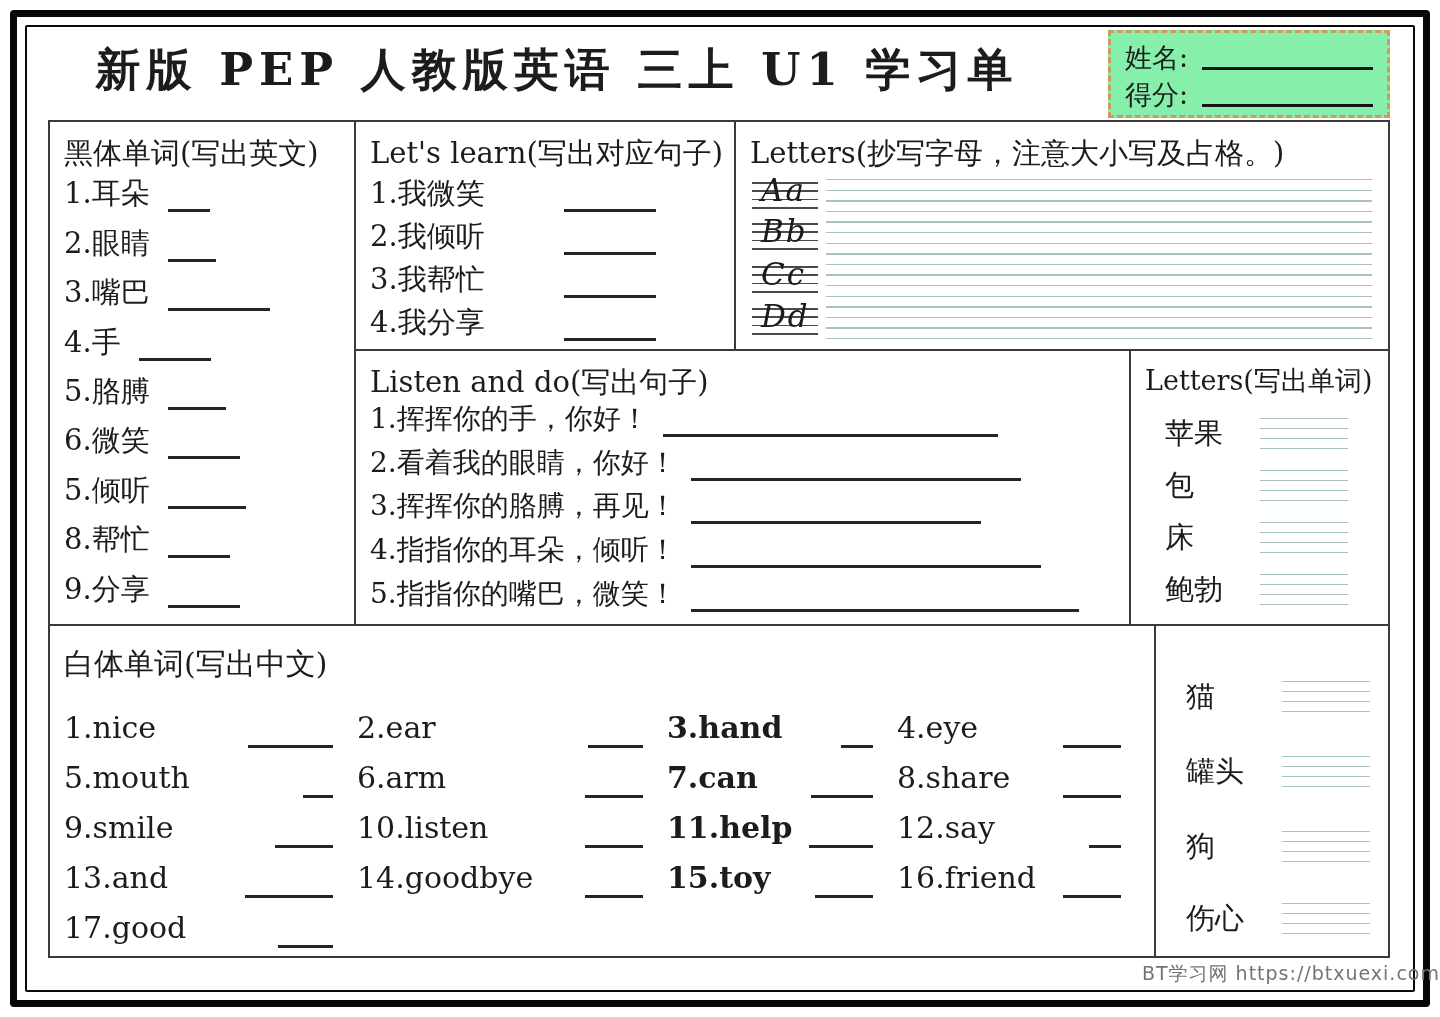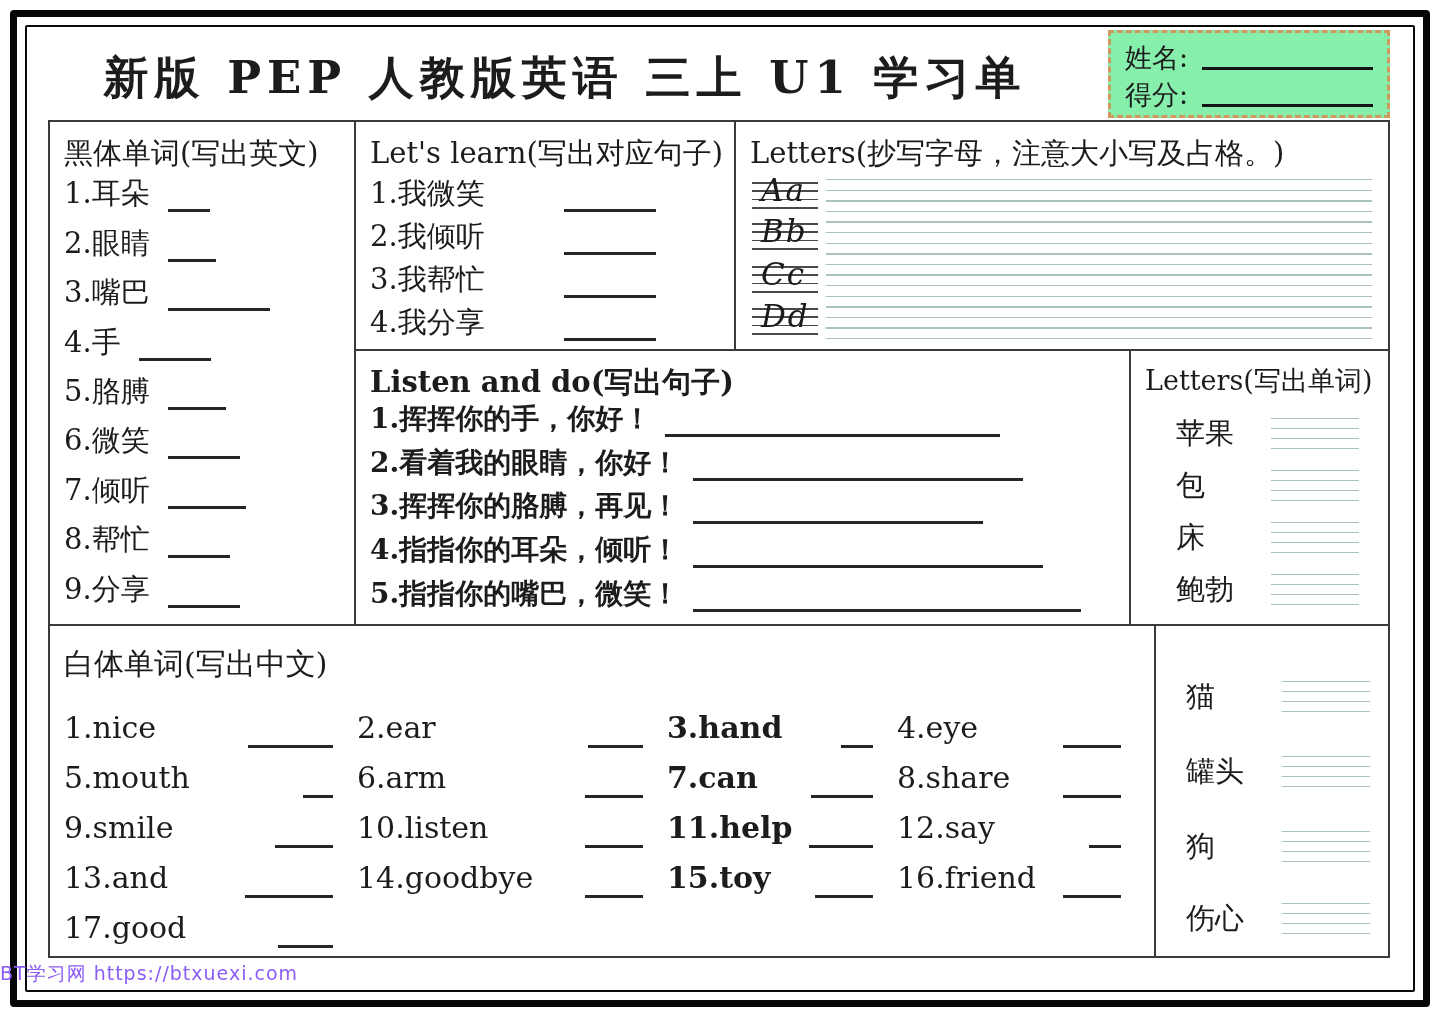--- a/index.html
+++ b/index.html
@@ -3,35 +3,35 @@
 <meta charset="utf-8">
 <style>
   html,body { margin:0; padding:0; background:#ffffff; }
   .page { position:relative; width:1440px; height:1017px; background:#fff;
           font-family:"DejaVu Serif","Liberation Serif",serif; color:#1c1c1c; overflow:hidden; }
 
   
   .frame-outer { position:absolute; inset:10px; border:7px solid #070707; border-radius:4px; }
   .frame-inner { position:absolute; inset:25px; border:2px solid #0a0a0a; border-radius:2px; }
 
-  .title { position:absolute; left:48px; top:36px; width:1010px; margin:12px; text-align:center;
+  .title { position:absolute; left:48px; top:36px; width:1010px; margin:4px; text-align:center;
            font-size:45px; font-weight:700; letter-spacing:6px; white-space:nowrap; }
 
   .name-box { position:absolute; left:1108px; top:30px; width:282px; height:88px;
               border:3px dashed #cf9a5e; box-sizing:border-box; background:#86efac; padding:5px 14px 0 14px; }
   .nb-row { display:flex; align-items:flex-end; height:37px; font-size:27px; line-height:34px; }
   .nb-line { flex:1; margin:0 0 5px 14px; border-bottom:3px solid #151515; height:20px; }
 
   .box { position:absolute; border:2px solid #3a3a3a; box-sizing:border-box; background:#fff; }
   .box-heading { font-size:29px; padding:12px 0 0 14px; white-space:nowrap; }
 
   .box-heiti        { left:48px;   top:120px; width:308px;  height:506px; }
   .box-lets         { left:354px;  top:120px; width:382px;  height:231px; }
   .box-letters-copy { left:734px;  top:120px; width:656px;  height:231px; }
-  .box-listen       { left:354px;  top:349px; width:777px;  height:356px;font-weight:bold; }
+  .box-listen       { left:354px;  top:349px; width:777px;  height:356px; }
   .box-letters-words{ left:1129px; top:349px; width:261px;  height:277px; }
   .box-baiti        { left:48px;   top:624px; width:1108px; height:334px; }
   .box-bottom-words { left:1154px; top:624px; width:236px;  height:334px; }
 
   .blank { display:inline-block; border-bottom:3px solid #262626; height:34px; }
 
   .h-items { position:absolute; left:0; top:41px; right:0; }
   .h-item { display:flex; align-items:flex-end; height:49.4px; padding-left:14px;
             font-size:29px; line-height:38px; }
   .h-item .blank { margin-left:18px; }
@@ -48,34 +48,34 @@
 
   .letter-staff { position:absolute; left:16px; width:66px; height:27px;
         background:repeating-linear-gradient(to bottom,#4a4a4a 0px,#4a4a4a 1.6px,transparent 1.6px,transparent 8.4px); }
   .letter-staff .letter { position:absolute; left:9px; top:-10px; font-size:31px; font-style:italic;
         letter-spacing:2px; color:#1b1b1b; }
   .ruled-area { position:absolute; left:90px; top:57px; width:546px; height:168px;
         background:repeating-linear-gradient(to bottom,#a9c4b7 0,#a9c4b7 1.4px,transparent 1.4px,transparent 10.6px); }
 
   .green-staff { width:88px; height:31.5px;
         background:repeating-linear-gradient(to bottom,#a9c4b7 0,#a9c4b7 1.4px,transparent 1.4px,transparent 10px); }
-  .w-row { position:absolute; left:11px; width:100%; height:40px; display:flex; align-items:center;
+  .w-row { position:absolute; left:0; width:100%; height:40px; display:flex; align-items:center;
            justify-content:space-between; padding:0 40px 0 34px; box-sizing:border-box; font-size:29px; }
   .g-row { position:absolute; left:0; width:100%; height:40px; display:flex; align-items:center;
            justify-content:space-between; padding:0 18px 0 30px; box-sizing:border-box; font-size:29px; }
 
   .baiti-grid { position:absolute; left:14px; top:72px; right:6px; }
   .b-row { display:flex; height:50px; align-items:flex-end; }
   .b-cell { display:flex; align-items:flex-end; justify-content:space-between;
             padding-right:24px; box-sizing:border-box; font-size:30px; line-height:40px; }
   .bc1 { width:293px; } .bc2 { width:310px; } .bc3 { width:230px;font-weight:bold; } .bc4 { width:248px; }
   .b-cell .blank { height:36px; }
 
-  .footer { position:absolute; left:0; right:0; top:961px; text-align:left; font-size:19px;
-            color:#8b5cf6; letter-spacing:1px;
+  .footer { position:absolute; left:0; right:0; top:961px; text-align:right; font-size:19px;
+            color:#737373; letter-spacing:1px;
             font-family:"DejaVu Sans","Liberation Sans",sans-serif; }
 </style>
 </head>
 <body>
 
 <div class="page">
   <div class="frame-outer"></div>
   <div class="frame-inner"></div>
 
   <h1 class="title">新版 PEP 人教版英语 三上 U1 学习单</h1>
@@ -112,21 +112,21 @@
         </div>
       <div class="h-item">
           <span>5.胳膊</span>
           <span class="blank" style="width:58px"></span>
         </div>
       <div class="h-item">
           <span>6.微笑</span>
           <span class="blank" style="width:72px"></span>
         </div>
       <div class="h-item">
-          <span>7.倾听</span>
+          <span>5.倾听</span>
           <span class="blank" style="width:78px"></span>
         </div>
       <div class="h-item">
           <span>8.帮忙</span>
           <span class="blank" style="width:62px"></span>
         </div>
       <div class="h-item">
           <span>9.分享</span>
           <span class="blank" style="width:72px"></span>
         </div>

